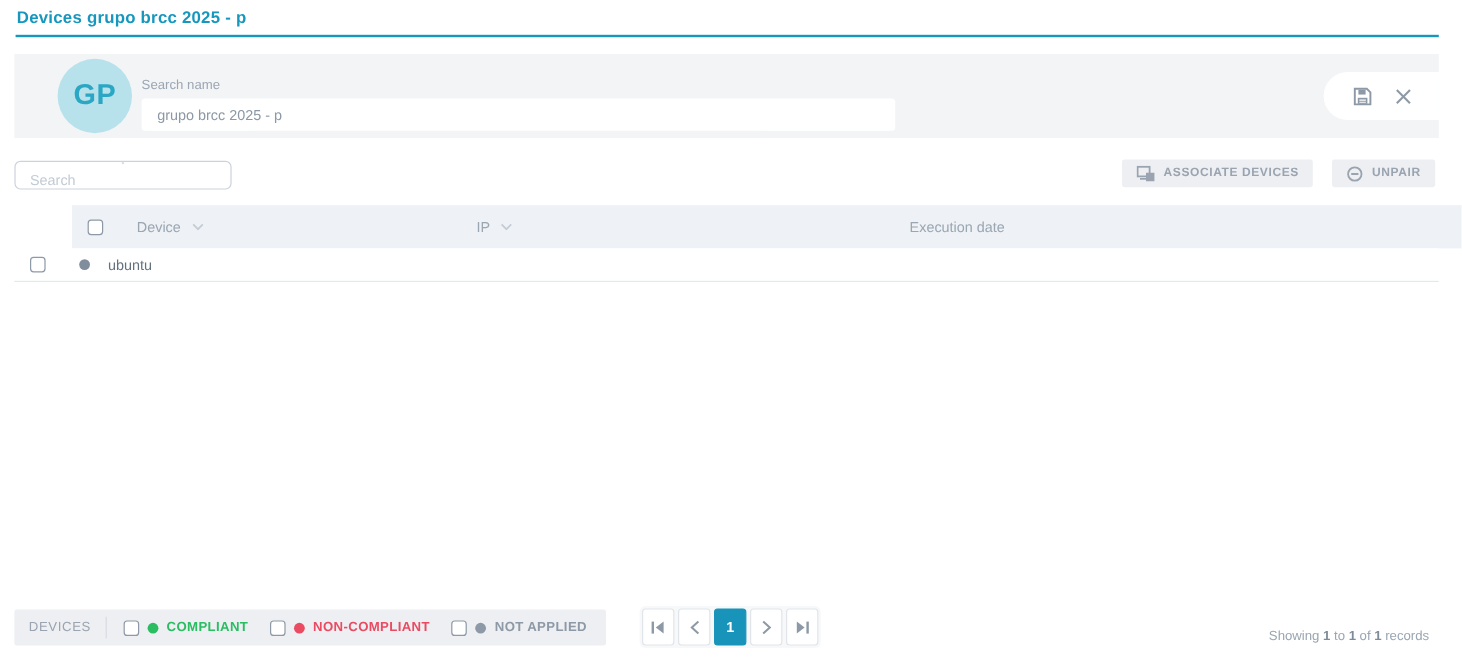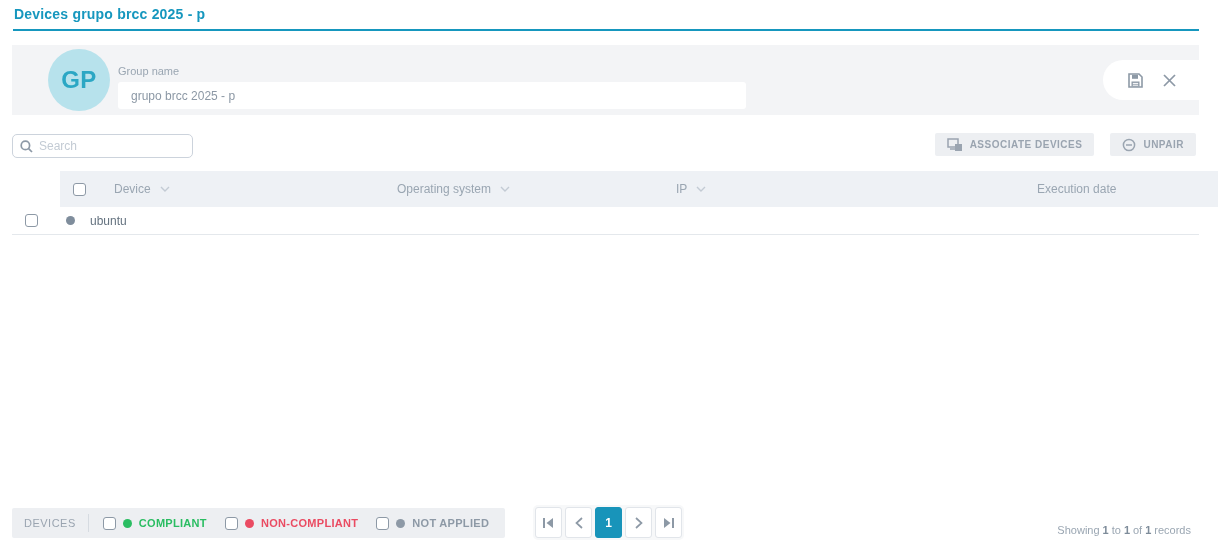--- a/index.html
+++ b/index.html
@@ -42,21 +42,21 @@
     background: #ffffff; border-radius: 20px 0 0 20px;
     display: flex; align-items: center; justify-content: flex-start;
     gap: 14px; padding-left: 22px;
   }
   .icon-btn { width: 20px; height: 20px; display: flex; align-items: center; justify-content: center; cursor: pointer; background: none; border: none; padding: 0; }
 
   
   .search-box {
     position: absolute; left: 12px; top: 134px; width: 181px; height: 24px;
     border: 1px solid #ccd3dc; border-radius: 5px; background: #fff;
-    display: flex; align-items: center; padding: 0 7px; gap: 6px;
+    display: flex; align-items: center; padding: 0 7px; gap: 6px; flex-direction: column;
   }
   .search-box input {
     border: none; outline: none; flex: 1; font-size: 12px; color: #77838f;
     font-family: "Liberation Sans", sans-serif; background: transparent; min-width: 0;
   }
   .search-box input::placeholder { color: #c3cbd4; }
   .toolbar-buttons {
     position: absolute; right: 22px; top: 133px; display: flex; gap: 16px;
   }
   .tool-btn {
@@ -130,21 +130,21 @@
   svg { display: block; }
 </style>
 </head>
 <body>
 
 <div class="page-title">Devices grupo brcc 2025 - p</div>
 <div class="title-rule"></div>
 
 <div class="band">
   <div class="avatar">GP</div>
-  <div class="group-label">Group name</div>
+  <div class="group-label">Search name</div>
   <input class="group-input" type="text" value="grupo brcc 2025 - p" style="">
   <div class="action-pill">
     <button class="icon-btn" title="">
       <svg width="17" height="17" viewBox="0 0 17 17">
         <path d="M2 2 h10 l3 3 v10 h-13 z" fill="none" stroke="#8d99a6" stroke-width="1.6"></path>
         <rect x="5" y="2.8" width="6" height="4" fill="#8d99a6"></rect>
         <rect x="4.5" y="9.5" width="8" height="5" fill="#8d99a6"></rect>
         <line x1="5.8" y1="11.4" x2="11.2" y2="11.4" stroke="#ffffff" stroke-width="1"></line>
         <line x1="5.8" y1="13.2" x2="11.2" y2="13.2" stroke="#ffffff" stroke-width="1"></line>
       </svg>
@@ -189,28 +189,20 @@
     <span class="checkbox"></span>
   </div>
   <div class="col-device">
     <span class="th-label">
       <span>Device</span>
       <svg class="chev" width="10" height="6" viewBox="0 0 10 6">
         <polyline points="1,1 5,5 9,1" fill="none" stroke="#c3cbd4" stroke-width="1.4"></polyline>
       </svg>
     </span>
   </div>
-  <div class="col-os">
-    <span class="th-label">
-      <span>Operating system</span>
-      <svg class="chev" width="10" height="6" viewBox="0 0 10 6">
-        <polyline points="1,1 5,5 9,1" fill="none" stroke="#c3cbd4" stroke-width="1.4"></polyline>
-      </svg>
-    </span>
-  </div>
   <div class="col-ip">
     <span class="th-label">
       <span>IP</span>
       <svg class="chev" width="10" height="6" viewBox="0 0 10 6">
         <polyline points="1,1 5,5 9,1" fill="none" stroke="#c3cbd4" stroke-width="1.4"></polyline>
       </svg>
     </span>
   </div>
   <div class="col-exec">
     <span>Execution date</span>

